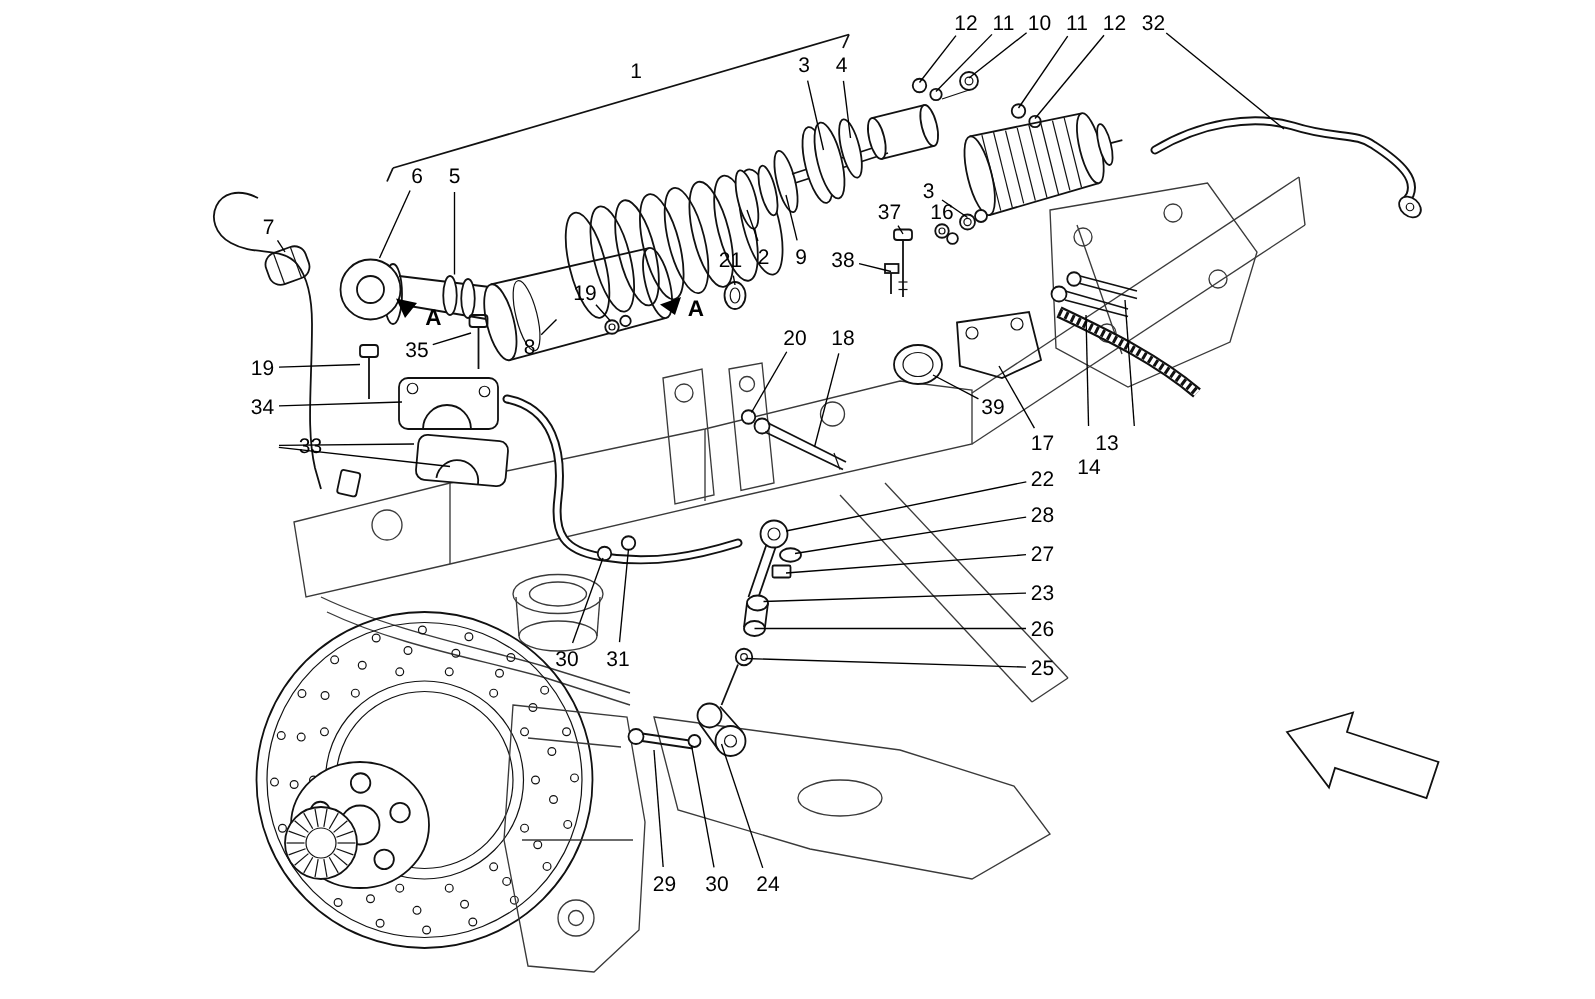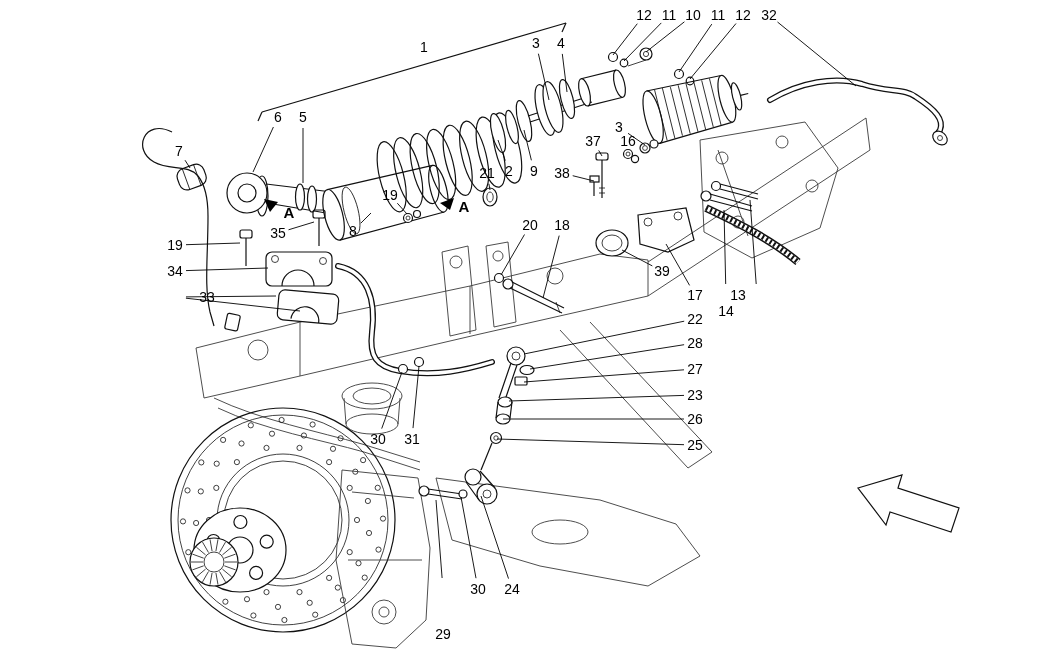--- a/index.html
+++ b/index.html
@@ -451,19 +451,19 @@
       <div class="callout" style="left: 726px; top: 295px; margin-top: 16px;">14</div>
       <div class="callout" style="left: 738px; top: 295px;">13</div>
       <div class="callout" style="left: 695px; top: 319px;">22</div>
       <div class="callout" style="left: 695px; top: 343px;">28</div>
       <div class="callout" style="left: 695px; top: 369px;">27</div>
       <div class="callout" style="left: 695px; top: 395px;">23</div>
       <div class="callout" style="left: 695px; top: 419px;">26</div>
       <div class="callout" style="left: 695px; top: 445px;">25</div>
       <div class="callout" style="left: 378px; top: 439px;">30</div>
       <div class="callout" style="left: 412px; top: 439px;">31</div>
-      <div class="callout" style="left: 443px; top: 589px; margin-top: 45px;">29</div>
+      <div class="callout" style="left: 443px; top: 589px;">29</div>
       <div class="callout" style="left: 478px; top: 589px;">30</div>
       <div class="callout" style="left: 512px; top: 589px;">24</div>
       <div class="view-label" style="left: 289px; top: 212px;">A</div>
       <div class="view-label" style="left: 464px; top: 206px;">A</div>
     </div>
 </div>
 
 </body></html>

